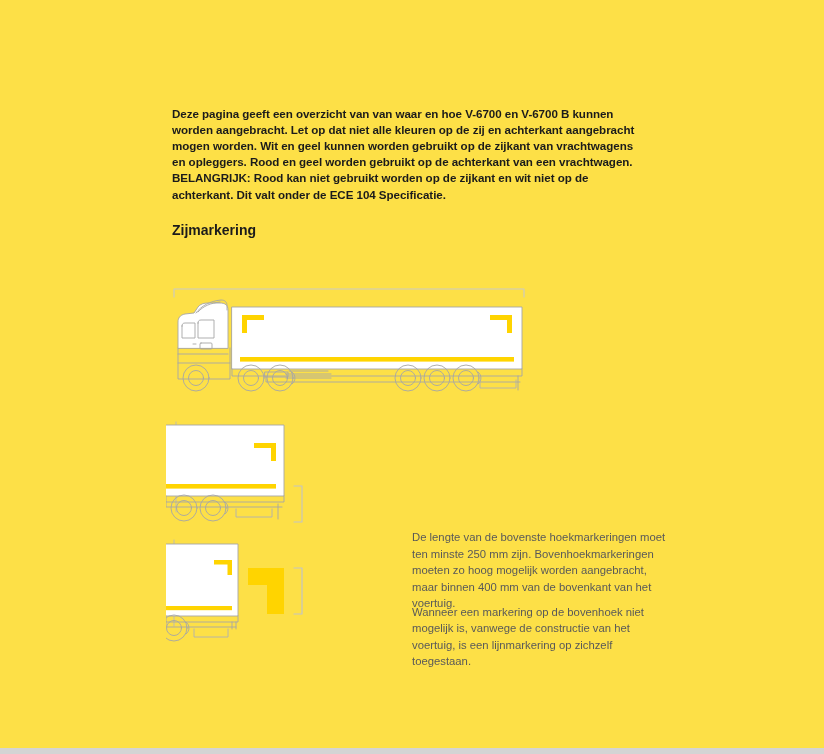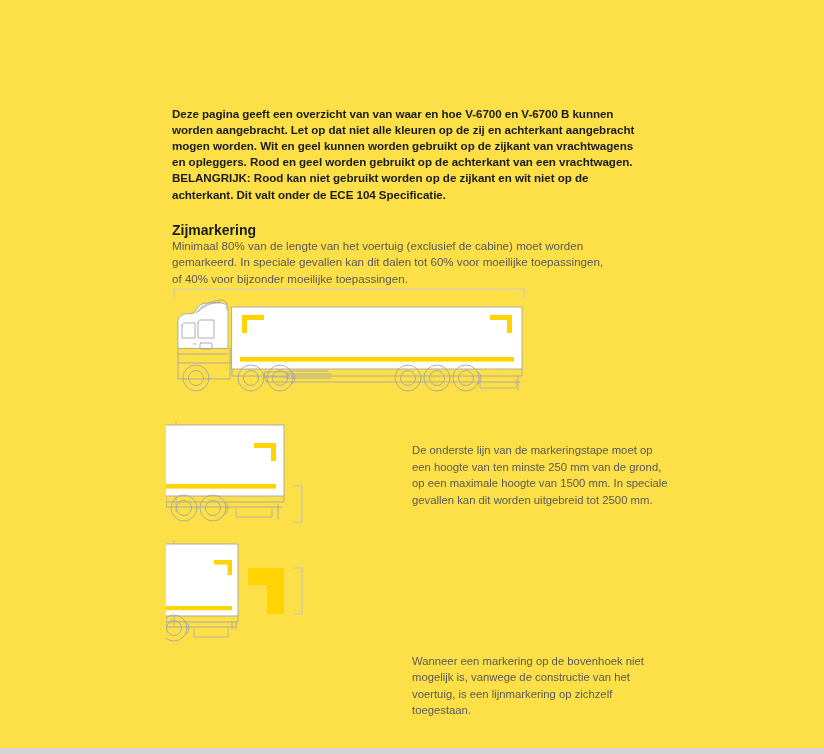--- a/index.html
+++ b/index.html
@@ -59,21 +59,21 @@
   .note {
     position: absolute;
     left: 412px;
     width: 256px;
     font-size: 11.3px;
     line-height: 16.4px;
     color: #595959;
   }
   #note-1 { top: 431px; }
   #note-2 { top: 518px; }
-  #note-3 { top: 625px; margin-top: 28px; }
+  #note-3 { top: 576px; margin-top: 28px; }
 
   
   .diagram {
     position: absolute;
   }
   #diagram-1 { left: 168px; top: 286px; width: 372px; height: 114px; }
   #diagram-2 { left: 166px; top: 416px; width: 244px; height: 110px; }
   #diagram-3 { left: 166px; top: 530px; width: 244px; height: 126px; }
 
   .diagram svg { display: block; }
@@ -90,21 +90,20 @@
 </style>
 </head>
 <body>
 
 <div class="page">
 
   <p class="intro">Deze pagina geeft een overzicht van van waar en hoe V-6700 en V-6700 B kunnen worden aangebracht. Let op dat niet alle kleuren op de zij en achterkant aangebracht mogen worden. Wit en geel kunnen worden gebruikt op de zijkant van vrachtwagens en opleggers. Rood en geel worden gebruikt op de achterkant van een vrachtwagen. BELANGRIJK: Rood kan niet gebruikt worden op de zijkant en wit niet op de achterkant. Dit valt onder de ECE 104 Specificatie.</p>
 
   <h2 class="section-heading">Zijmarkering</h2>
 
-  <p class="section-body">Minimaal 80% van de lengte van het voertuig (exclusief de cabine) moet worden gemarkeerd. In speciale gevallen kan dit dalen tot 60% voor moeilijke toepassingen, of 40% voor bijzonder moeilijke toepassingen.</p>
 
   <div class="diagram" id="diagram-1">
     <svg width="372" height="114" viewBox="0 0 372 114" xmlns="http://www.w3.org/2000/svg">
       <g fill="none" stroke="#a6a6a6" stroke-width="0.9" stroke-linejoin="round" stroke-linecap="round">
 
         <g stroke="#c9c9c9" stroke-width="1.1">
           <path d="M6 3 L6 11 M6 3 L356 3 M356 3 L356 11"></path>
         </g>
 
         <rect x="64" y="21" width="290" height="62" fill="#ffffff" stroke="#a6a6a6"></rect>
@@ -234,20 +233,20 @@
         <path d="M66 30 L48 30 L48 34.5 L61.5 34.5 L61.5 45 L66 45 Z"></path>
       </g>
       <rect x="0" y="76" width="66" height="4.2" fill="#FFD400"></rect>
 
       <g fill="#FFD400">
         <path d="M118 38 L82 38 L82 55 L101 55 L101 84 L118 84 Z"></path>
       </g>
     </svg>
   </div>
 
-  <p class="note" id="note-1">De onderste lijn van de markeringstape moet op een hoogte van ten minste 250 mm van de grond, op een maximale hoogte van 1500 mm. In speciale gevallen kan dit worden uitgebreid tot 2500 mm.</p>
-
+
+  <p class="note" id="note-2">De lengte van de bovenste hoekmarkeringen moet ten minste 250 mm zijn. Bovenhoekmarkeringen moeten zo hoog mogelijk worden aangebracht, maar binnen 400 mm van de bovenkant van het voertuig.</p>
 
   <p class="note" id="note-3">Wanneer een markering op de bovenhoek niet mogelijk is, vanwege de constructie van het voertuig, is een lijnmarkering op zichzelf toegestaan.</p>
 
   <div class="footer-bar"></div>
 
 </div>
 
 </body></html>

